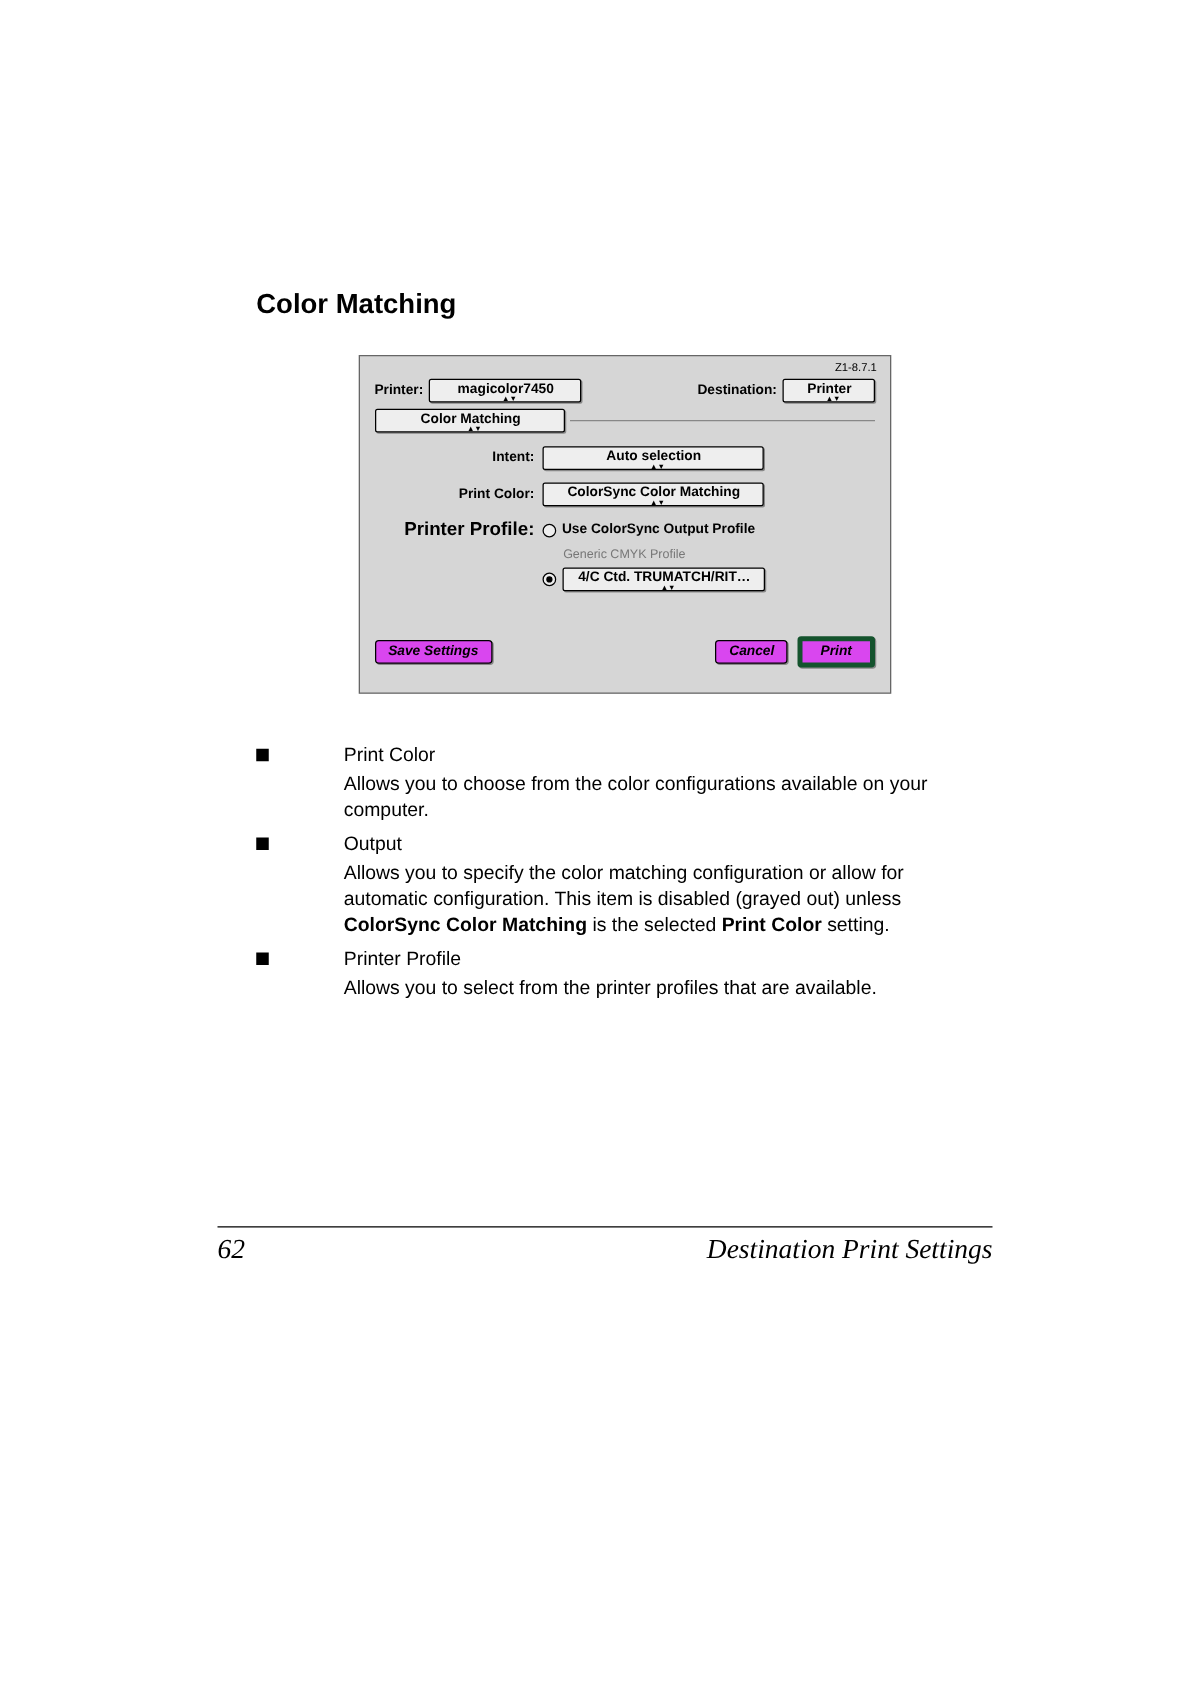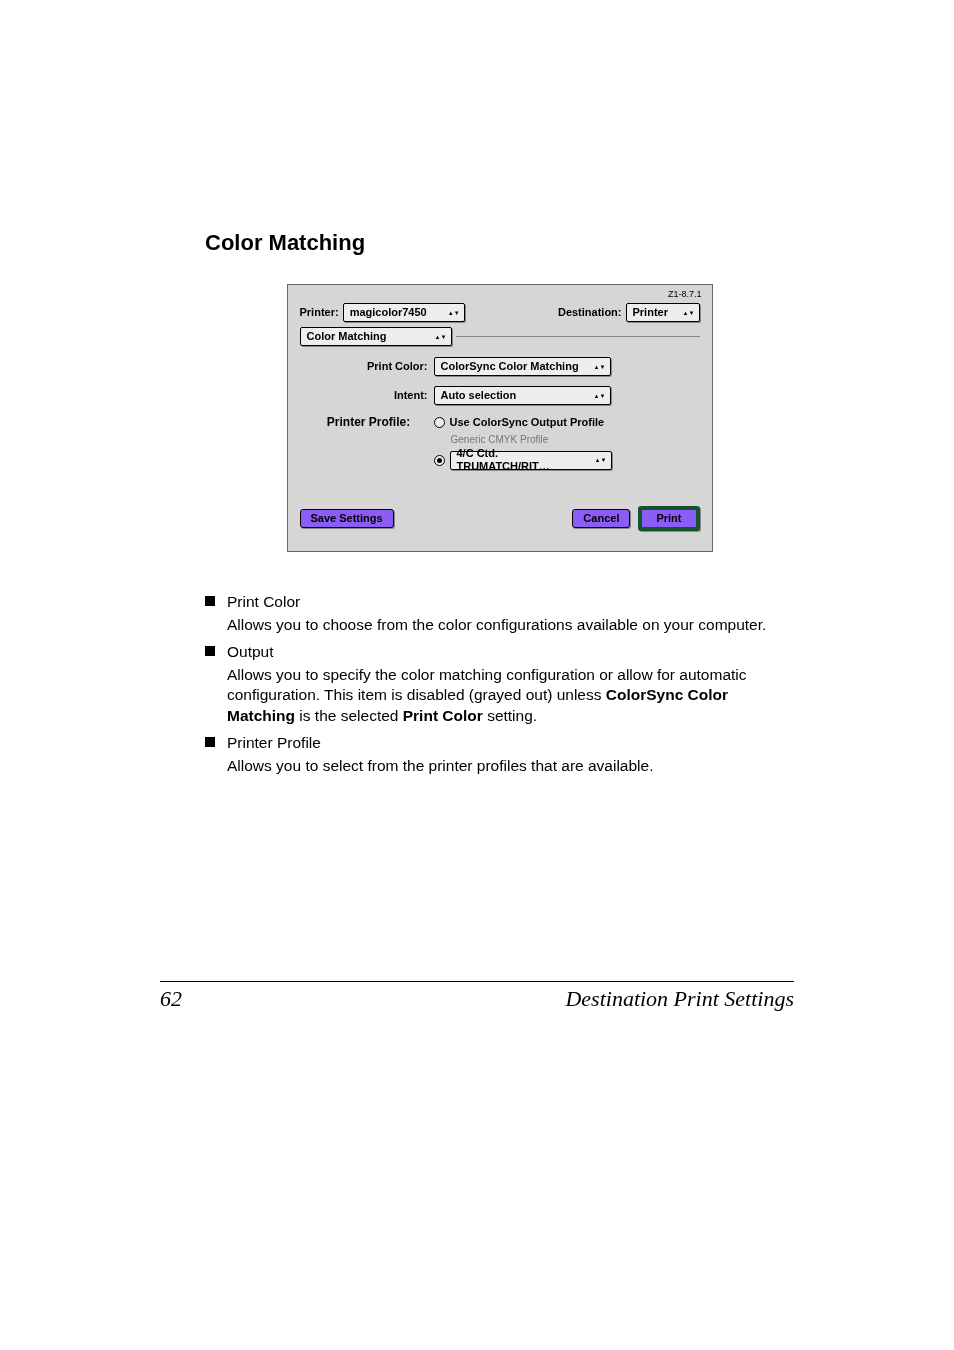--- a/index.html
+++ b/index.html
@@ -56,20 +56,21 @@
     align-items: center;
     justify-content: space-between;
     border: 1px solid #000;
     background: #eee;
     padding: 1px 4px 1px 6px;
     font-size: 11px;
     font-weight: bold;
     box-shadow: 1px 1px 0 #888;
     border-radius: 2px;
     height: 15px;
+    flex-direction: column;
   }
   .arrows {
     display: inline-flex;
     flex-direction: column;
     line-height: 4px;
     font-size: 6px;
     margin-left: 6px;
   }
   .spacer { flex: 1; }
 
@@ -103,66 +104,67 @@
     text-align: right;
     font-weight: bold;
     padding-right: 6px;
     font-size: 11px;
   }
   .radio-row {
     display: flex;
     align-items: center;
     margin-bottom: 4px;
   }
-  .radio-row .flabel { width:118px; text-align:center; font-weight:bold; padding-right:6px; font-size:12px;}
+  .radio-row .flabel { width:118px; text-align:right; font-weight:bold; padding-right:6px; font-size:15px;}
   .radio {
     width: 9px; height: 9px; border-radius: 50%;
     border: 1px solid #000; margin-right: 5px;
     display:inline-flex; align-items:center; justify-content:center;
     background:#eee;
   }
   .radio.checked::after{
     content:''; width:5px; height:5px; border-radius:50%; background:#000;
   }
   .subtext { font-size:10px; color:#777; margin-left: 17px; }
   .buttons {
     display:flex;
     margin-top:18px;
     align-items:center;
   }
   .btn {
     border:1px solid #000;
-    background:#8b5cf6;
+    background:#d946ef;
     font-size:11px;
     font-weight:bold;
     padding:2px 10px;
     border-radius:3px;
     box-shadow: 1px 1px 0 #888;
+    font-style: italic;
   }
   .btn.default {
     border:4px solid #14532d;
     padding:2px 14px;
   }
 
   
   .desc-list { margin-top: 10px; }
-  .desc-item { display:flex; margin-bottom: 6px; }
+  .desc-item { display:flex; margin-bottom: 6px; gap: 48px; }
   .bullet {
     width: 10px; height:10px; background:#000; flex:0 0 10px;
     margin-top:4px;
   }
   .desc-content { padding-left: 12px; font-size:15.5px; line-height:1.35; }
   .desc-head { margin-bottom:2px; }
   .desc-body { }
   .desc-body b { font-weight:bold; }
 
   
   .footer {
     position:absolute;
-    left:160px; right:160px;
+    left:174px; right:160px;
     bottom:130px;
   }
   .footer-line {
     border-top:1px solid #000;
     margin-bottom:4px;
   }
   .footer-row {
     display:flex;
     justify-content:space-between;
     font-style:italic;
@@ -199,31 +201,31 @@
       <hr class="section-box-hr">
       <span class="section-tab">
         <span class="select" style="width:140px">
           <span>Color Matching</span>
           <span class="arrows">▲▼</span>
         </span>
       </span>
 
       <div class="inner">
         <div class="form-row">
+          <span class="flabel">Intent:</span>
+          <span class="select" style="width:165px">
+            <span>Auto selection</span>
+            <span class="arrows">▲▼</span>
+          </span>
+        </div>
+
+        <div class="form-row">
           <span class="flabel">Print Color:</span>
           <span class="select" style="width:165px">
             <span>ColorSync Color Matching</span>
-            <span class="arrows">▲▼</span>
-          </span>
-        </div>
-
-        <div class="form-row">
-          <span class="flabel">Intent:</span>
-          <span class="select" style="width:165px">
-            <span>Auto selection</span>
             <span class="arrows">▲▼</span>
           </span>
         </div>
 
         <div class="radio-row">
           <span class="flabel">Printer Profile:</span>
           <span class="radio"></span>
           <span style="font-weight:bold">Use ColorSync Output Profile</span>
         </div>
         <div style="margin-left:124px;">

